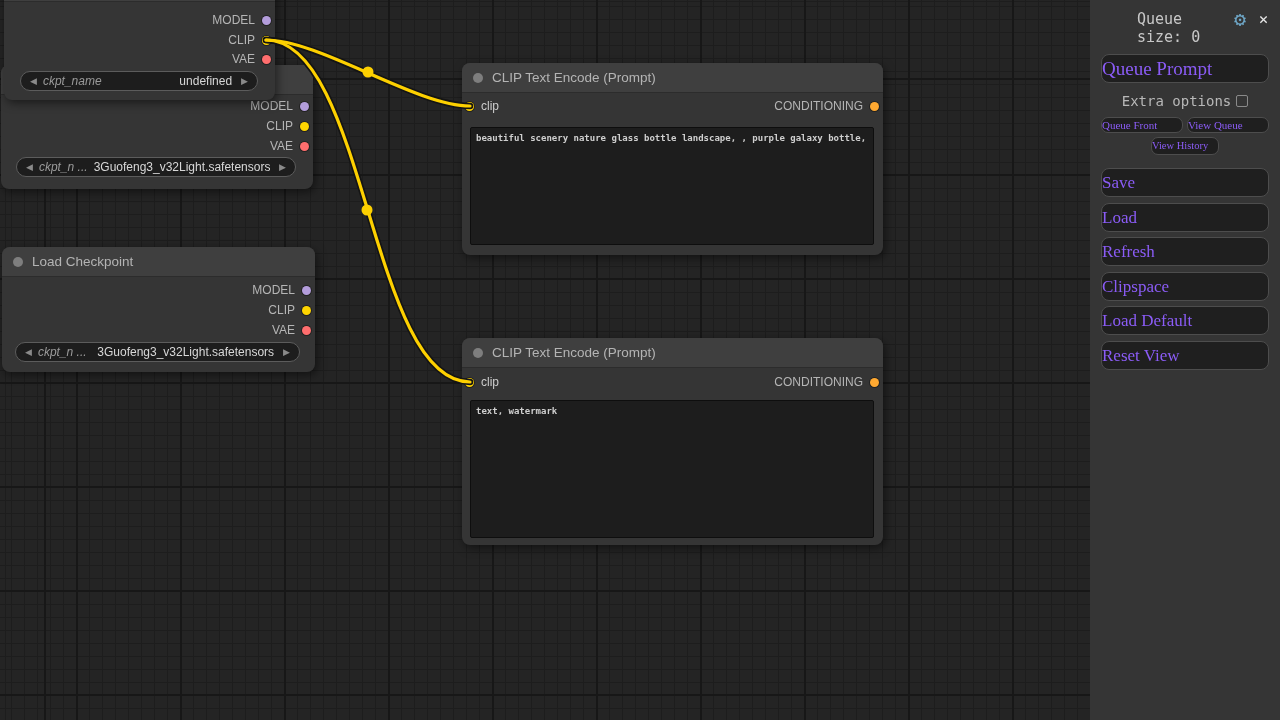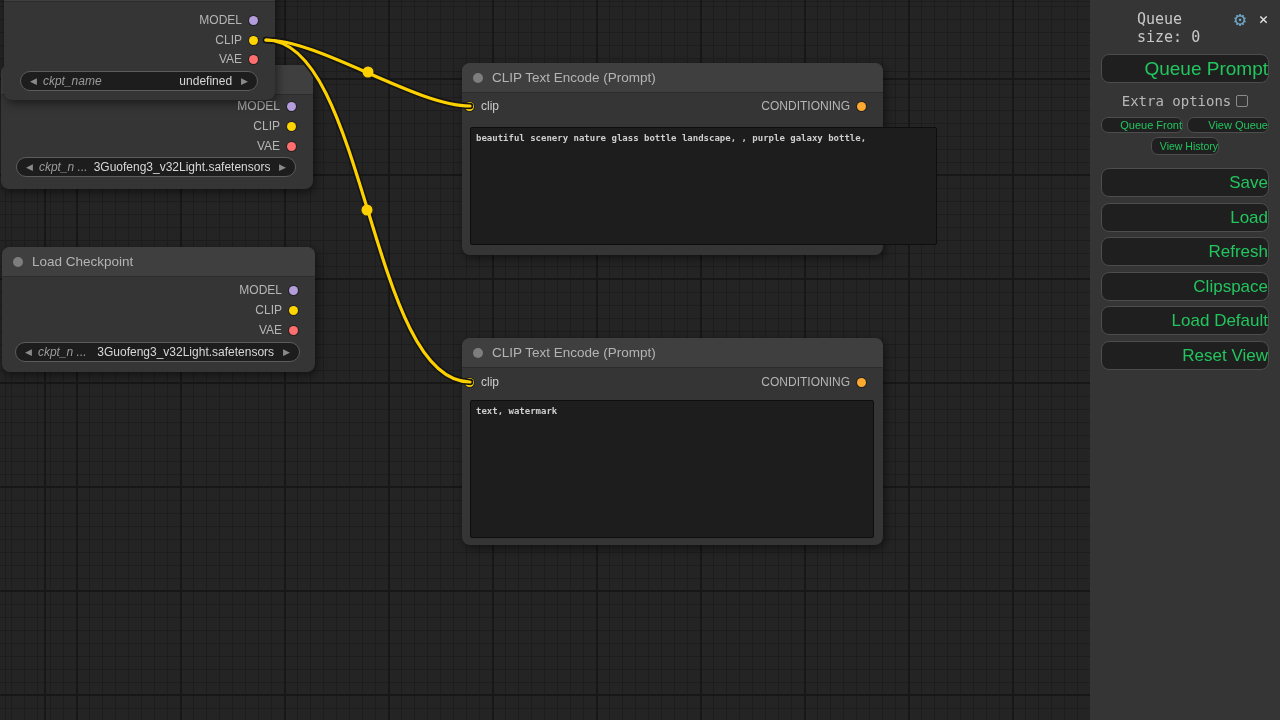--- a/index.html
+++ b/index.html
@@ -26,21 +26,21 @@
   .node-title {
     position:absolute; left:0; right:0; top:0; height:30px;
     background:var(--node-title,#3f3f3f); border-radius:8px 8px 0 0;
     border-bottom:1px solid #2c2c2c;
     display:flex; align-items:center; color:#b4b4b4; font-size:13.5px;
   }
   .title-dot { width:10px; height:10px; border-radius:50%;
     background:var(--title-dot,#7e7e7e); margin:0 9px 0 11px; flex:none; }
   .port-row { position:absolute; height:16px; display:flex; align-items:center;
     font-size:12px; color:#b5b5b5; }
-  .port-out { right:17px; justify-content:flex-end; }
+  .port-out { right:4px; justify-content:flex-end; }
   .port-in  { left:3px; }
   .dot { width:9px; height:9px; border-radius:50%; flex:none;
     box-shadow:0 0 0 1px rgba(0,0,0,.35); }
   .port-out .dot { margin-left:7px; }
   .port-in  .dot { margin-right:7px; }
   .dot-model        { background:var(--model,#B39DDB); }
   .dot-clip         { background:var(--clip,#FFD500); }
   .dot-vae          { background:var(--vae,#FF6E6E); }
   .dot-conditioning { background:var(--conditioning,#FFA931); }
 
@@ -72,23 +72,23 @@
     font-family:"DejaVu Sans Mono", monospace; color:#c8c8c8;
   }
   .menu-header { display:flex; padding:10px 12px 0 12px;margin-left:35px; }
   .queue-size { flex:1; font-size:15px; color:#c8c8c8; }
   .gear { color:var(--gear-icon,#6FA8C9); font-size:20px; line-height:18px;
     cursor:pointer; }
   .close-x { color:#e8e8e8; font-size:15px; font-weight:bold; margin-left:13px;
     cursor:pointer; line-height:18px; }
   .btn {
     display:block; background:var(--button-bg,#1f1f1f);
-    border:1px solid #4d4d4d; border-radius:8px; color:#22c55e;
-    font-family:Liberation Sans, sans-serif; cursor:pointer;
-    text-align:right;
+    border:1px solid #4d4d4d; border-radius:8px; color:#8b5cf6;
+    font-family:Liberation Serif, serif; cursor:pointer;
+    text-align:left;
   }
   .btn-queue-prompt { margin:8px 11px 0; width:168px; height:29px;
     font-size:19px; }
   .extra-row { margin-top:10px; display:flex; align-items:center;
     justify-content:center; gap:5px; font-size:14px; color:#b8b8b8; }
   .checkbox { width:12px; height:12px; border:1px solid #8a8a8a;
     border-radius:2px; background:transparent; cursor:pointer; }
   .small-row { display:flex; gap:4px; margin:8px 11px 0; }
   .btn-small { flex:1; height:16px; font-size:11px; line-height:13px;
     border-radius:7px; }
@@ -183,21 +183,21 @@
       <span>CLIP Text Encode (Prompt)</span>
     </div>
     <div class="port-row port-in" style="top:35px;">
       <span class="dot dot-clip"></span>
       <span style="color:#cccccc;">clip</span>
     </div>
     <div class="port-row port-out" style="top:35px;">
       <span>CONDITIONING</span>
       <span class="dot dot-conditioning"></span>
     </div>
-    <textarea class="prompt-box" style="left: 8px; top: 64px; width: 467px; height: 118px;" spellcheck="false">beautiful scenery nature glass bottle landscape, , purple galaxy bottle,</textarea>
+    <textarea class="prompt-box" style="left: 8px; top: 64px; width: 404px; height: 118px;" spellcheck="false">beautiful scenery nature glass bottle landscape, , purple galaxy bottle,</textarea>
   </div>
 
   <div class="node" style="left:462px; top:338px; width:421px; height:207px; z-index:20;">
     <div class="node-title">
       <span class="title-dot"></span>
       <span>CLIP Text Encode (Prompt)</span>
     </div>
     <div class="port-row port-in" style="top:36px;">
       <span class="dot dot-clip"></span>
       <span style="color:#cccccc;">clip</span>

